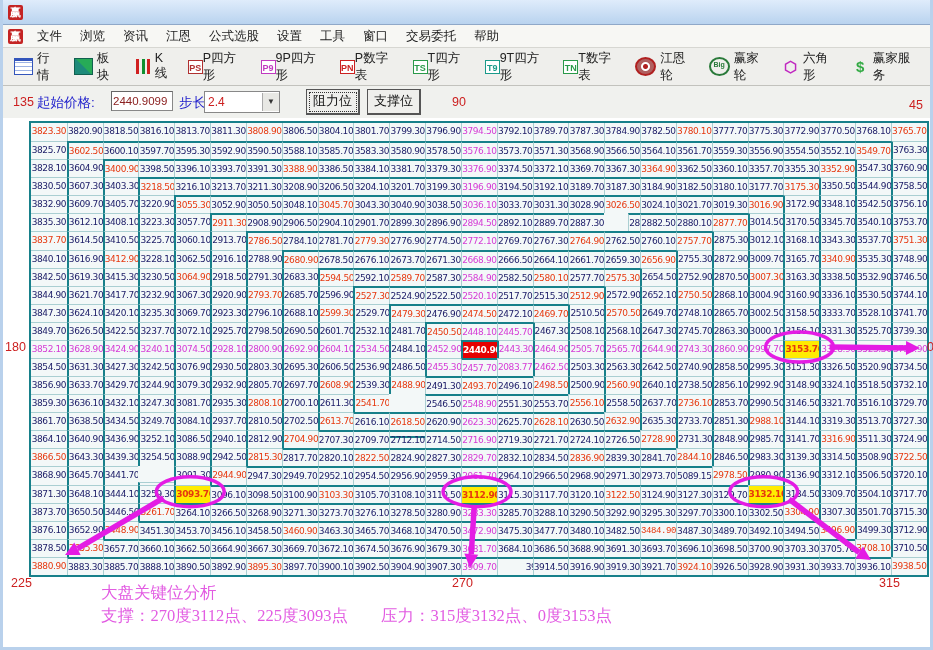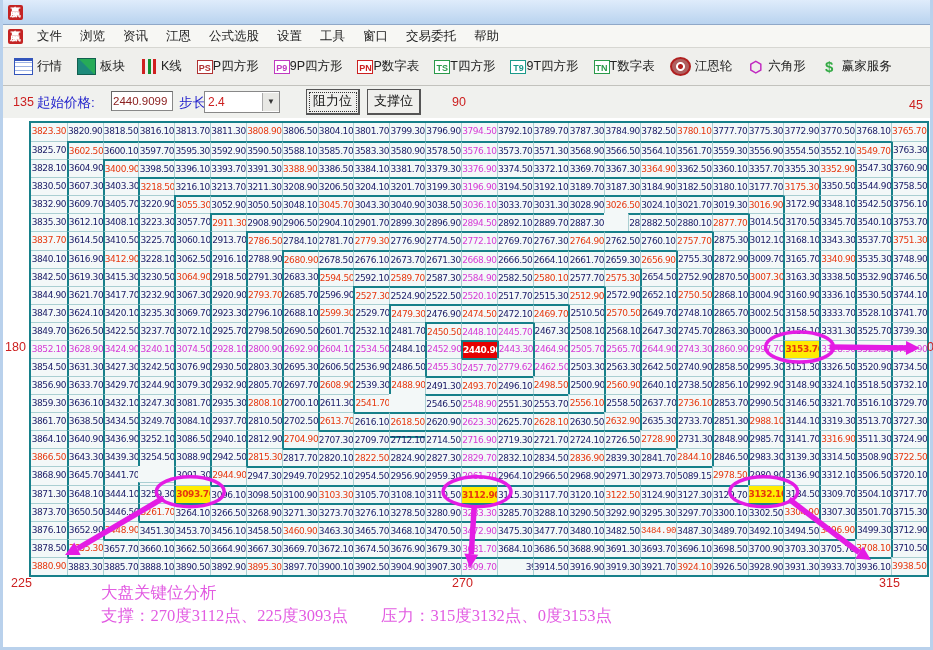--- a/index.html
+++ b/index.html
@@ -112,20 +112,24 @@
         <span class="badge" style="color: rgb(26, 154, 138); border-color: rgb(26, 154, 138);">T9</span>
         <span>9T四方形</span>
       </div>
       <div class="tb-item">
         <span class="badge" style="color: rgb(42, 154, 74); border-color: rgb(42, 154, 74);">TN</span>
         <span>T数字表</span>
       </div>
       <div class="tb-item">
         <span class="tb-ico ico-wheel"></span>
         <span>江恩轮</span>
+      </div>
+      <div class="tb-item">
+        <span class="tb-ico ico-bigwheel">Big</span>
+        <span>赢家轮</span>
       </div>
       <div class="tb-item">
         <span class="tb-ico ico-hex">⬡</span>
         <span>六角形</span>
       </div>
       <div class="tb-item">
         <span class="tb-ico ico-dollar">$</span>
         <span>赢家服务</span>
       </div>
     </div>
@@ -480,21 +484,21 @@
         <div class="cell k" style="border-top: 1px solid rgb(170, 207, 210); border-left: 2px solid rgb(23, 128, 138);">3242.50</div>
         <div class="cell k" style="border-top: 1px solid rgb(170, 207, 210); border-left: 2px solid rgb(23, 128, 138);">3076.90</div>
         <div class="cell k" style="border-top: 1px solid rgb(170, 207, 210); border-left: 2px solid rgb(23, 128, 138);">2930.50</div>
         <div class="cell k" style="border-top: 1px solid rgb(170, 207, 210); border-left: 2px solid rgb(23, 128, 138);">2803.30</div>
         <div class="cell k" style="border-top: 1px solid rgb(170, 207, 210); border-left: 2px solid rgb(23, 128, 138);">2695.30</div>
         <div class="cell k" style="border-top: 1px solid rgb(170, 207, 210); border-left: 2px solid rgb(23, 128, 138);">2606.50</div>
         <div class="cell k" style="border-top: 1px solid rgb(170, 207, 210); border-left: 2px solid rgb(23, 128, 138);">2536.90</div>
         <div class="cell k" style="border-top: 1px solid rgb(170, 207, 210); border-left: 2px solid rgb(23, 128, 138);">2486.50</div>
         <div class="cell m" style="border-top: 1px solid rgb(170, 207, 210); border-left: 2px solid rgb(23, 128, 138);">2455.30</div>
         <div class="cell m" style="border-top: 2px solid rgb(23, 128, 138); border-left: 1px solid rgb(170, 207, 210);">2457.70</div>
-        <div class="cell m" style="border-top: 1px solid rgb(170, 207, 210); border-left: 1px solid rgb(170, 207, 210);">2779.62</div>
+        <div class="cell m" style="border-top: 1px solid rgb(170, 207, 210); border-left: 1px solid rgb(170, 207, 210);">2083.77</div>
         <div class="cell m" style="border-top: 1px solid rgb(170, 207, 210); border-left: 2px solid rgb(23, 128, 138);">2462.50</div>
         <div class="cell k" style="border-top: 1px solid rgb(170, 207, 210); border-left: 2px solid rgb(23, 128, 138);">2503.30</div>
         <div class="cell k" style="border-top: 1px solid rgb(170, 207, 210); border-left: 2px solid rgb(23, 128, 138);">2563.30</div>
         <div class="cell k" style="border-top: 1px solid rgb(170, 207, 210); border-left: 2px solid rgb(23, 128, 138);">2642.50</div>
         <div class="cell k" style="border-top: 1px solid rgb(170, 207, 210); border-left: 2px solid rgb(23, 128, 138);">2740.90</div>
         <div class="cell k" style="border-top: 1px solid rgb(170, 207, 210); border-left: 2px solid rgb(23, 128, 138);">2858.50</div>
         <div class="cell k" style="border-top: 1px solid rgb(170, 207, 210); border-left: 2px solid rgb(23, 128, 138);">2995.30</div>
         <div class="cell k" style="border-top: 1px solid rgb(170, 207, 210); border-left: 2px solid rgb(23, 128, 138);">3151.30</div>
         <div class="cell k" style="border-top: 1px solid rgb(170, 207, 210); border-left: 2px solid rgb(23, 128, 138);">3326.50</div>
         <div class="cell k" style="border-top: 1px solid rgb(170, 207, 210); border-left: 2px solid rgb(23, 128, 138);">3520.90</div>

